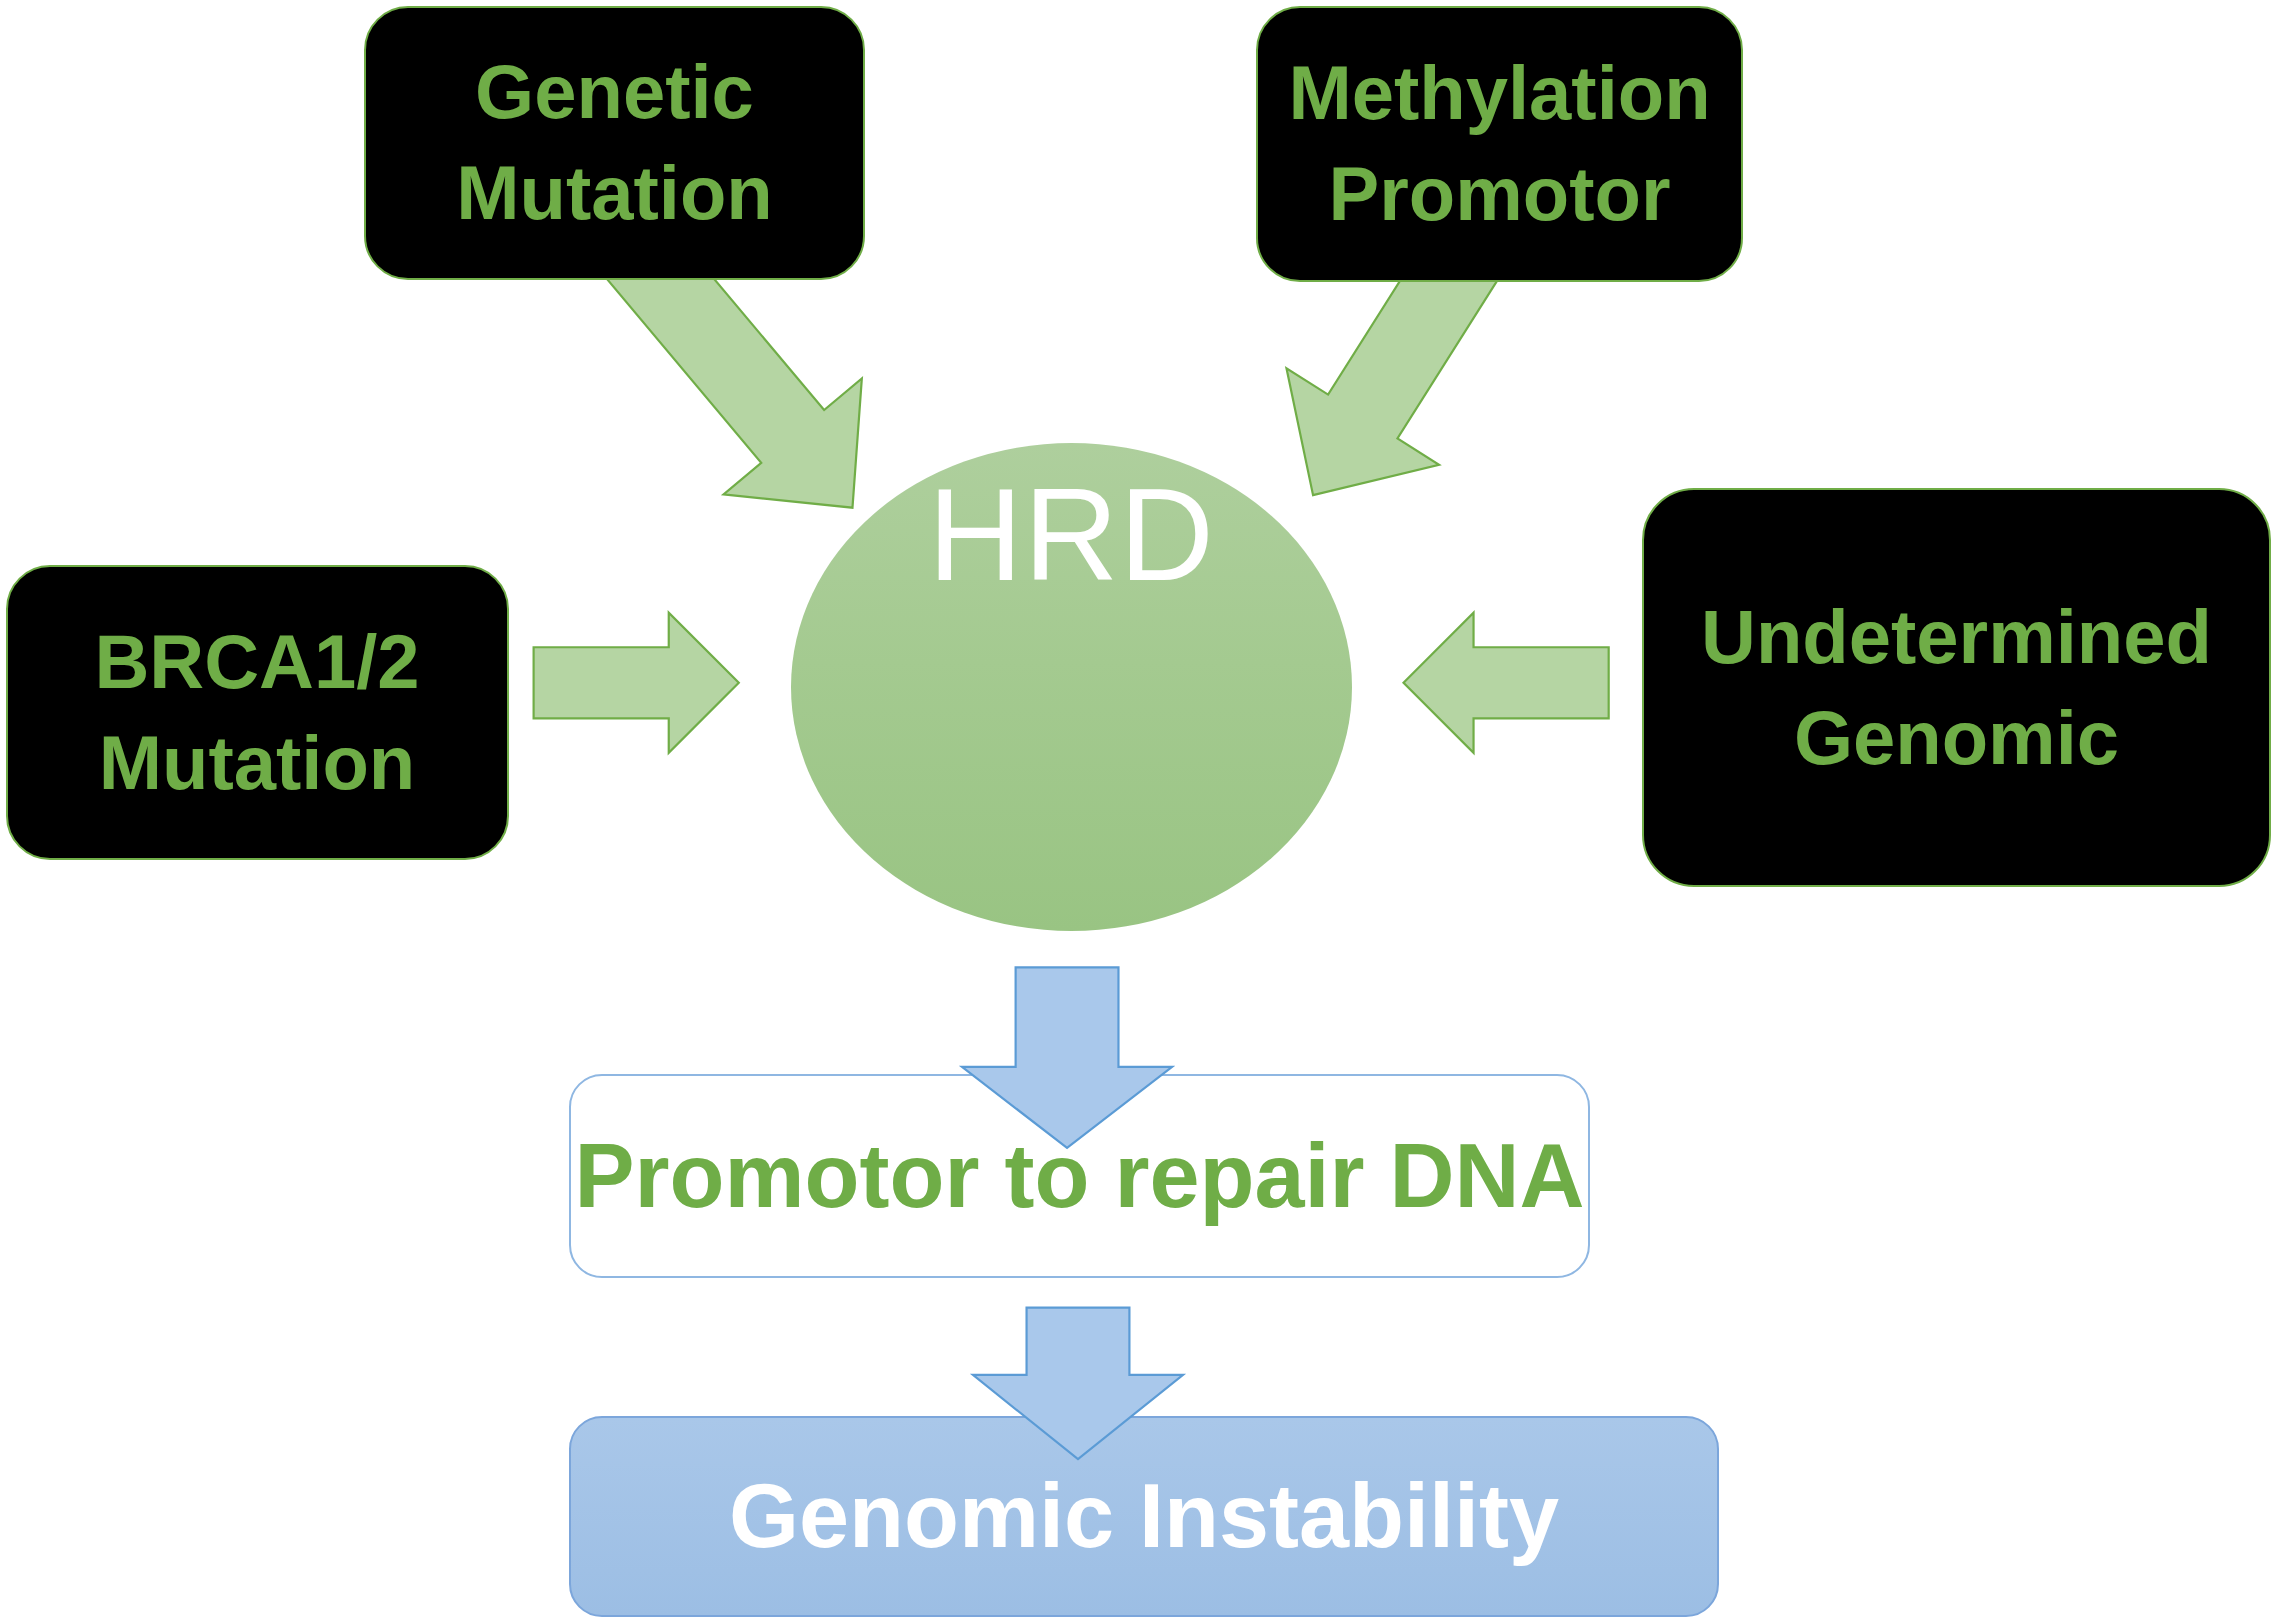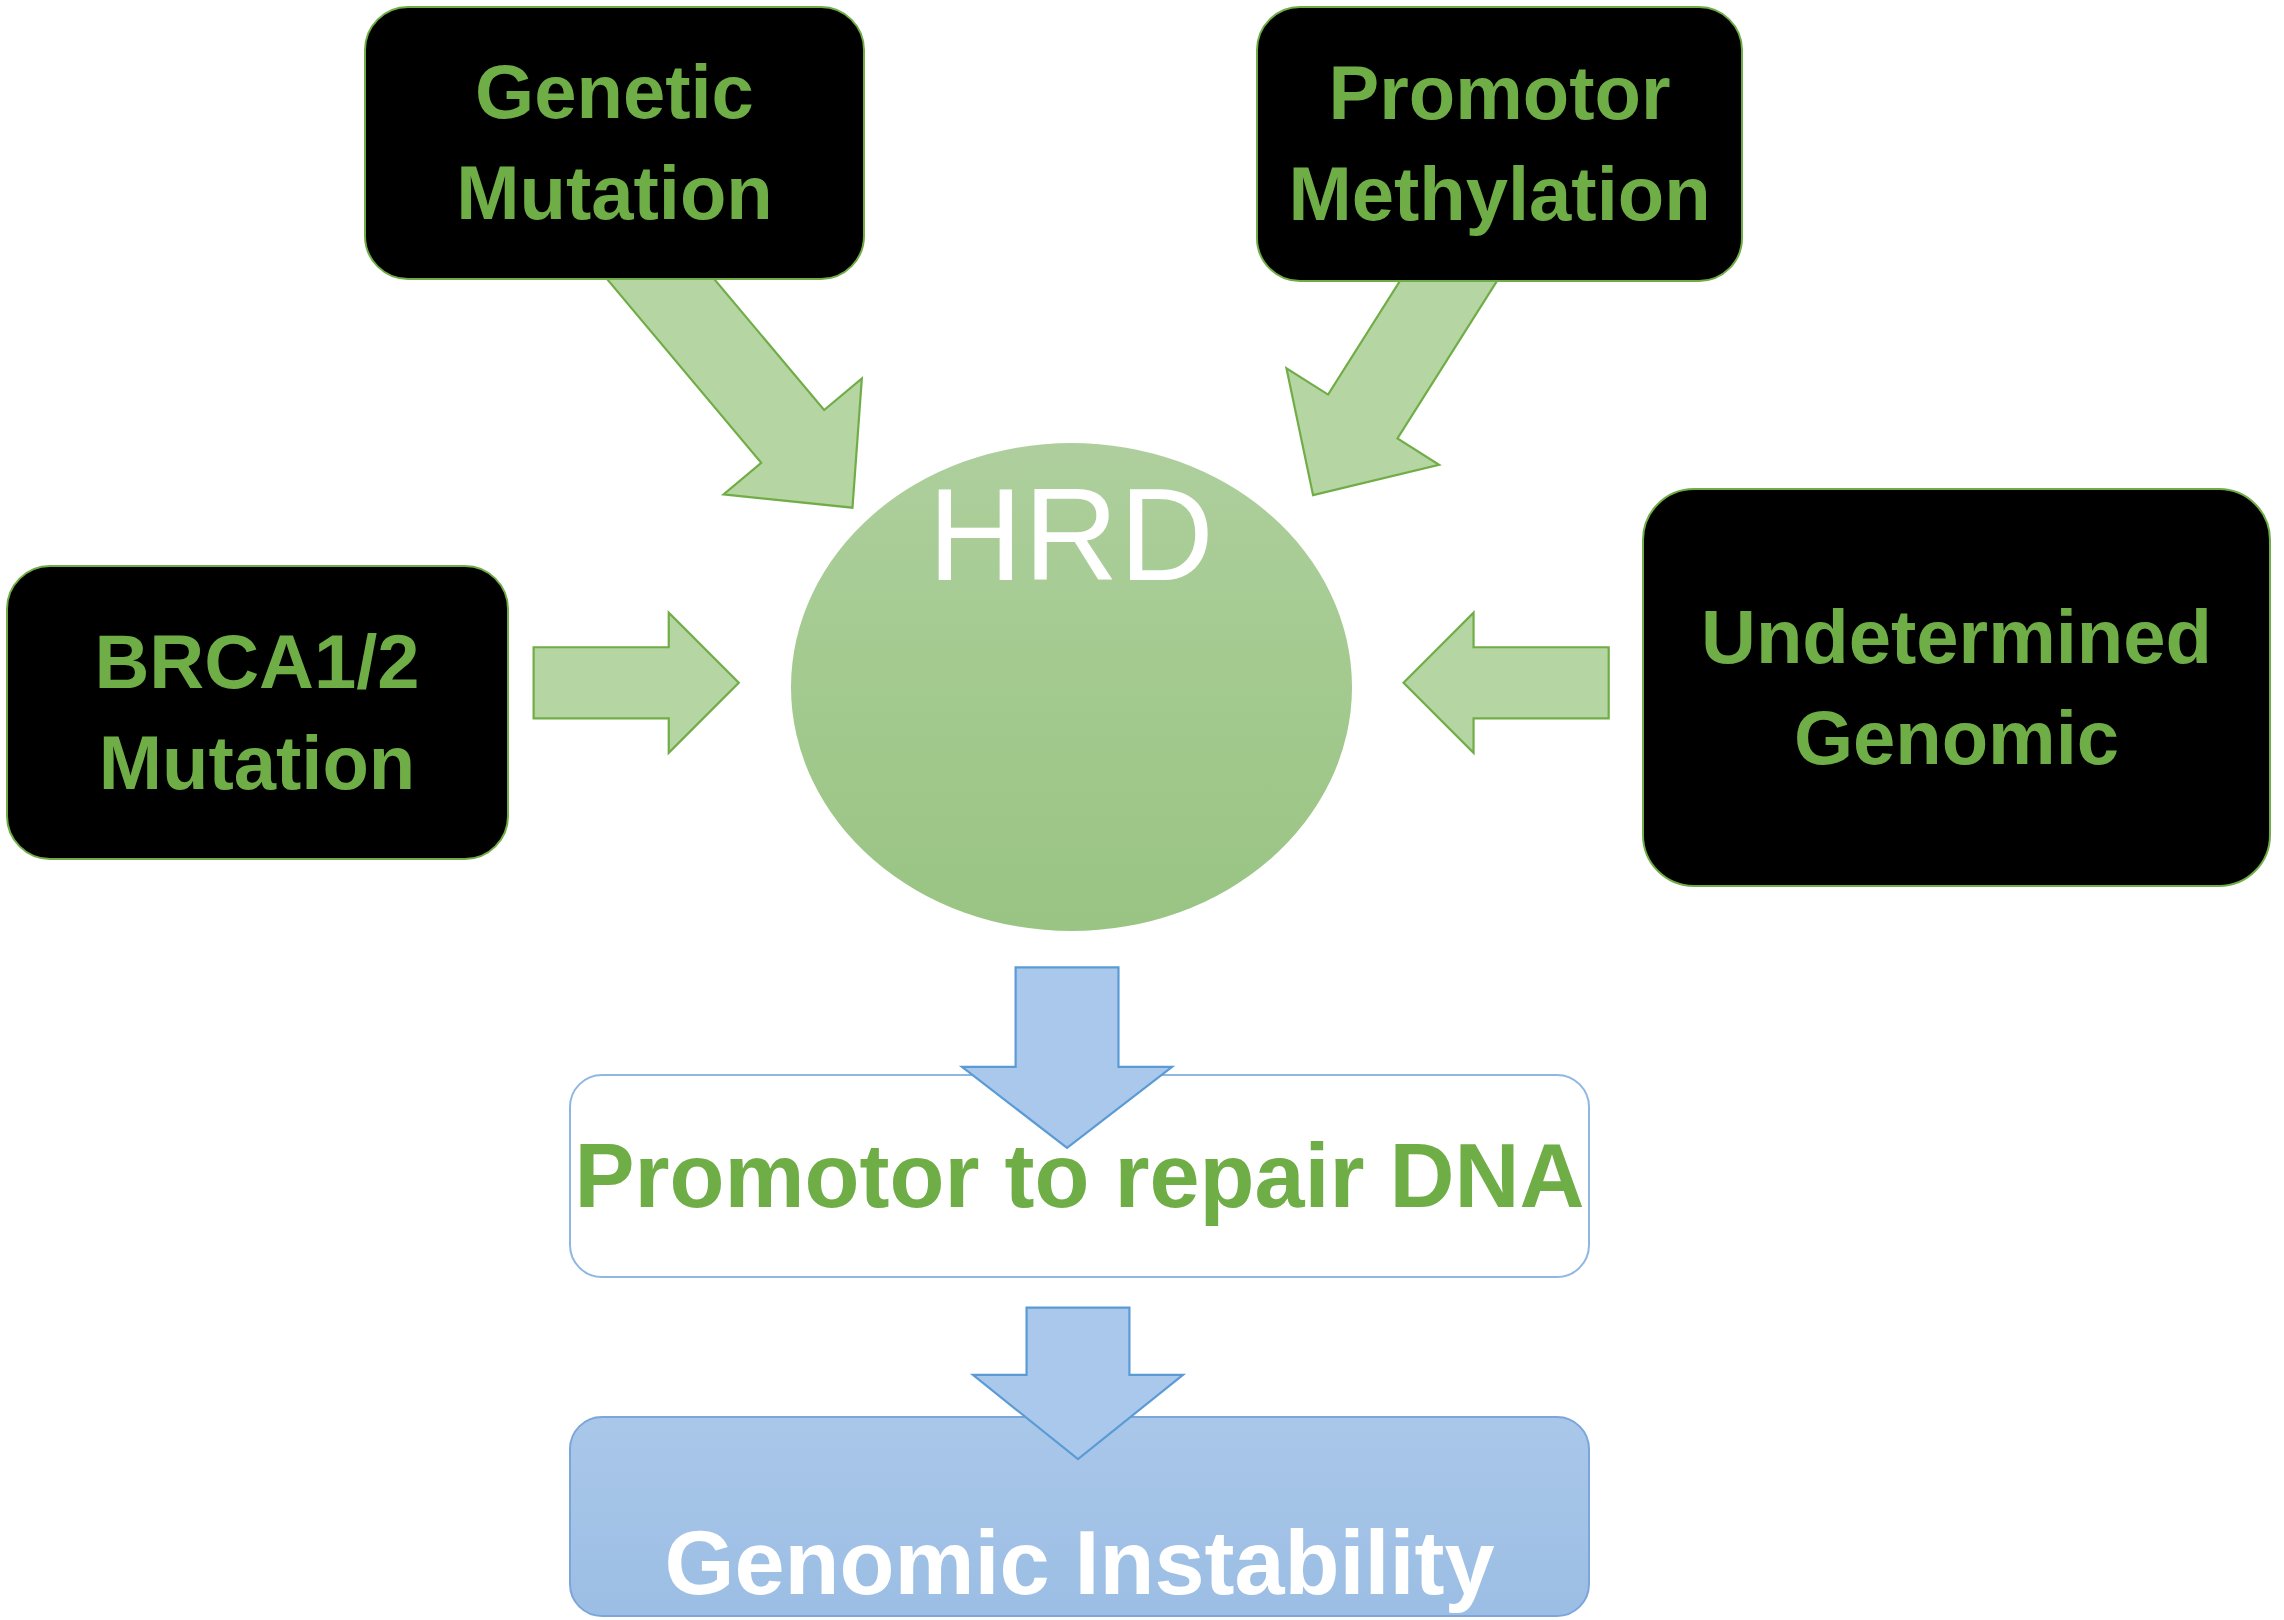--- a/index.html
+++ b/index.html
@@ -88,24 +88,23 @@
     border: 2.2px solid #8FB7E2;
   }
   #box-inability .label {
     color: #6FAD47;
     font-weight: 700;
     font-size: 90px;
     white-space: nowrap;
   }
   #box-genomic {
     left: 569px; top: 1416px;
-    width: 1021px; height: 201px;
+    width: 1150px; height: 201px;
     background: linear-gradient(180deg, #A9C7E9 0%, #9CBEE4 100%);
     border: 2.2px solid #7CA6DB;
-    align-items: flex-end;
   }
   #box-genomic .label {
     color: #ffffff;
     font-weight: 700;
     font-size: 90px;
     white-space: nowrap;
   }
 </style>
 </head>
 <body>
@@ -118,22 +117,22 @@
     <polygon class="green-arrow" points="975,1183 1222,1183 1222,1120 1350,1248 1222,1376 1222,1313 975,1313"></polygon>
     <polygon class="green-arrow" points="2940,1183 2693,1183 2693,1120 2565,1248 2693,1376 2693,1313 2940,1313"></polygon>
   </svg>
 
   <div class="sbox" id="box-genetic">
     <div class="line">Genetic</div>
     <div class="line">Mutation</div>
   </div>
 
   <div class="sbox" id="box-promotor">
+    <div class="line">Methylation</div>
     <div class="line">Promotor</div>
-    <div class="line">Methylation</div>
   </div>
 
   <div class="sbox" id="box-brca">
     <div class="line">BRCA1/2</div>
     <div class="line">Mutation</div>
   </div>
 
   <div class="sbox" id="box-undetermined">
     <div class="line">Undetermined</div>
     <div class="line">Genomic</div>

